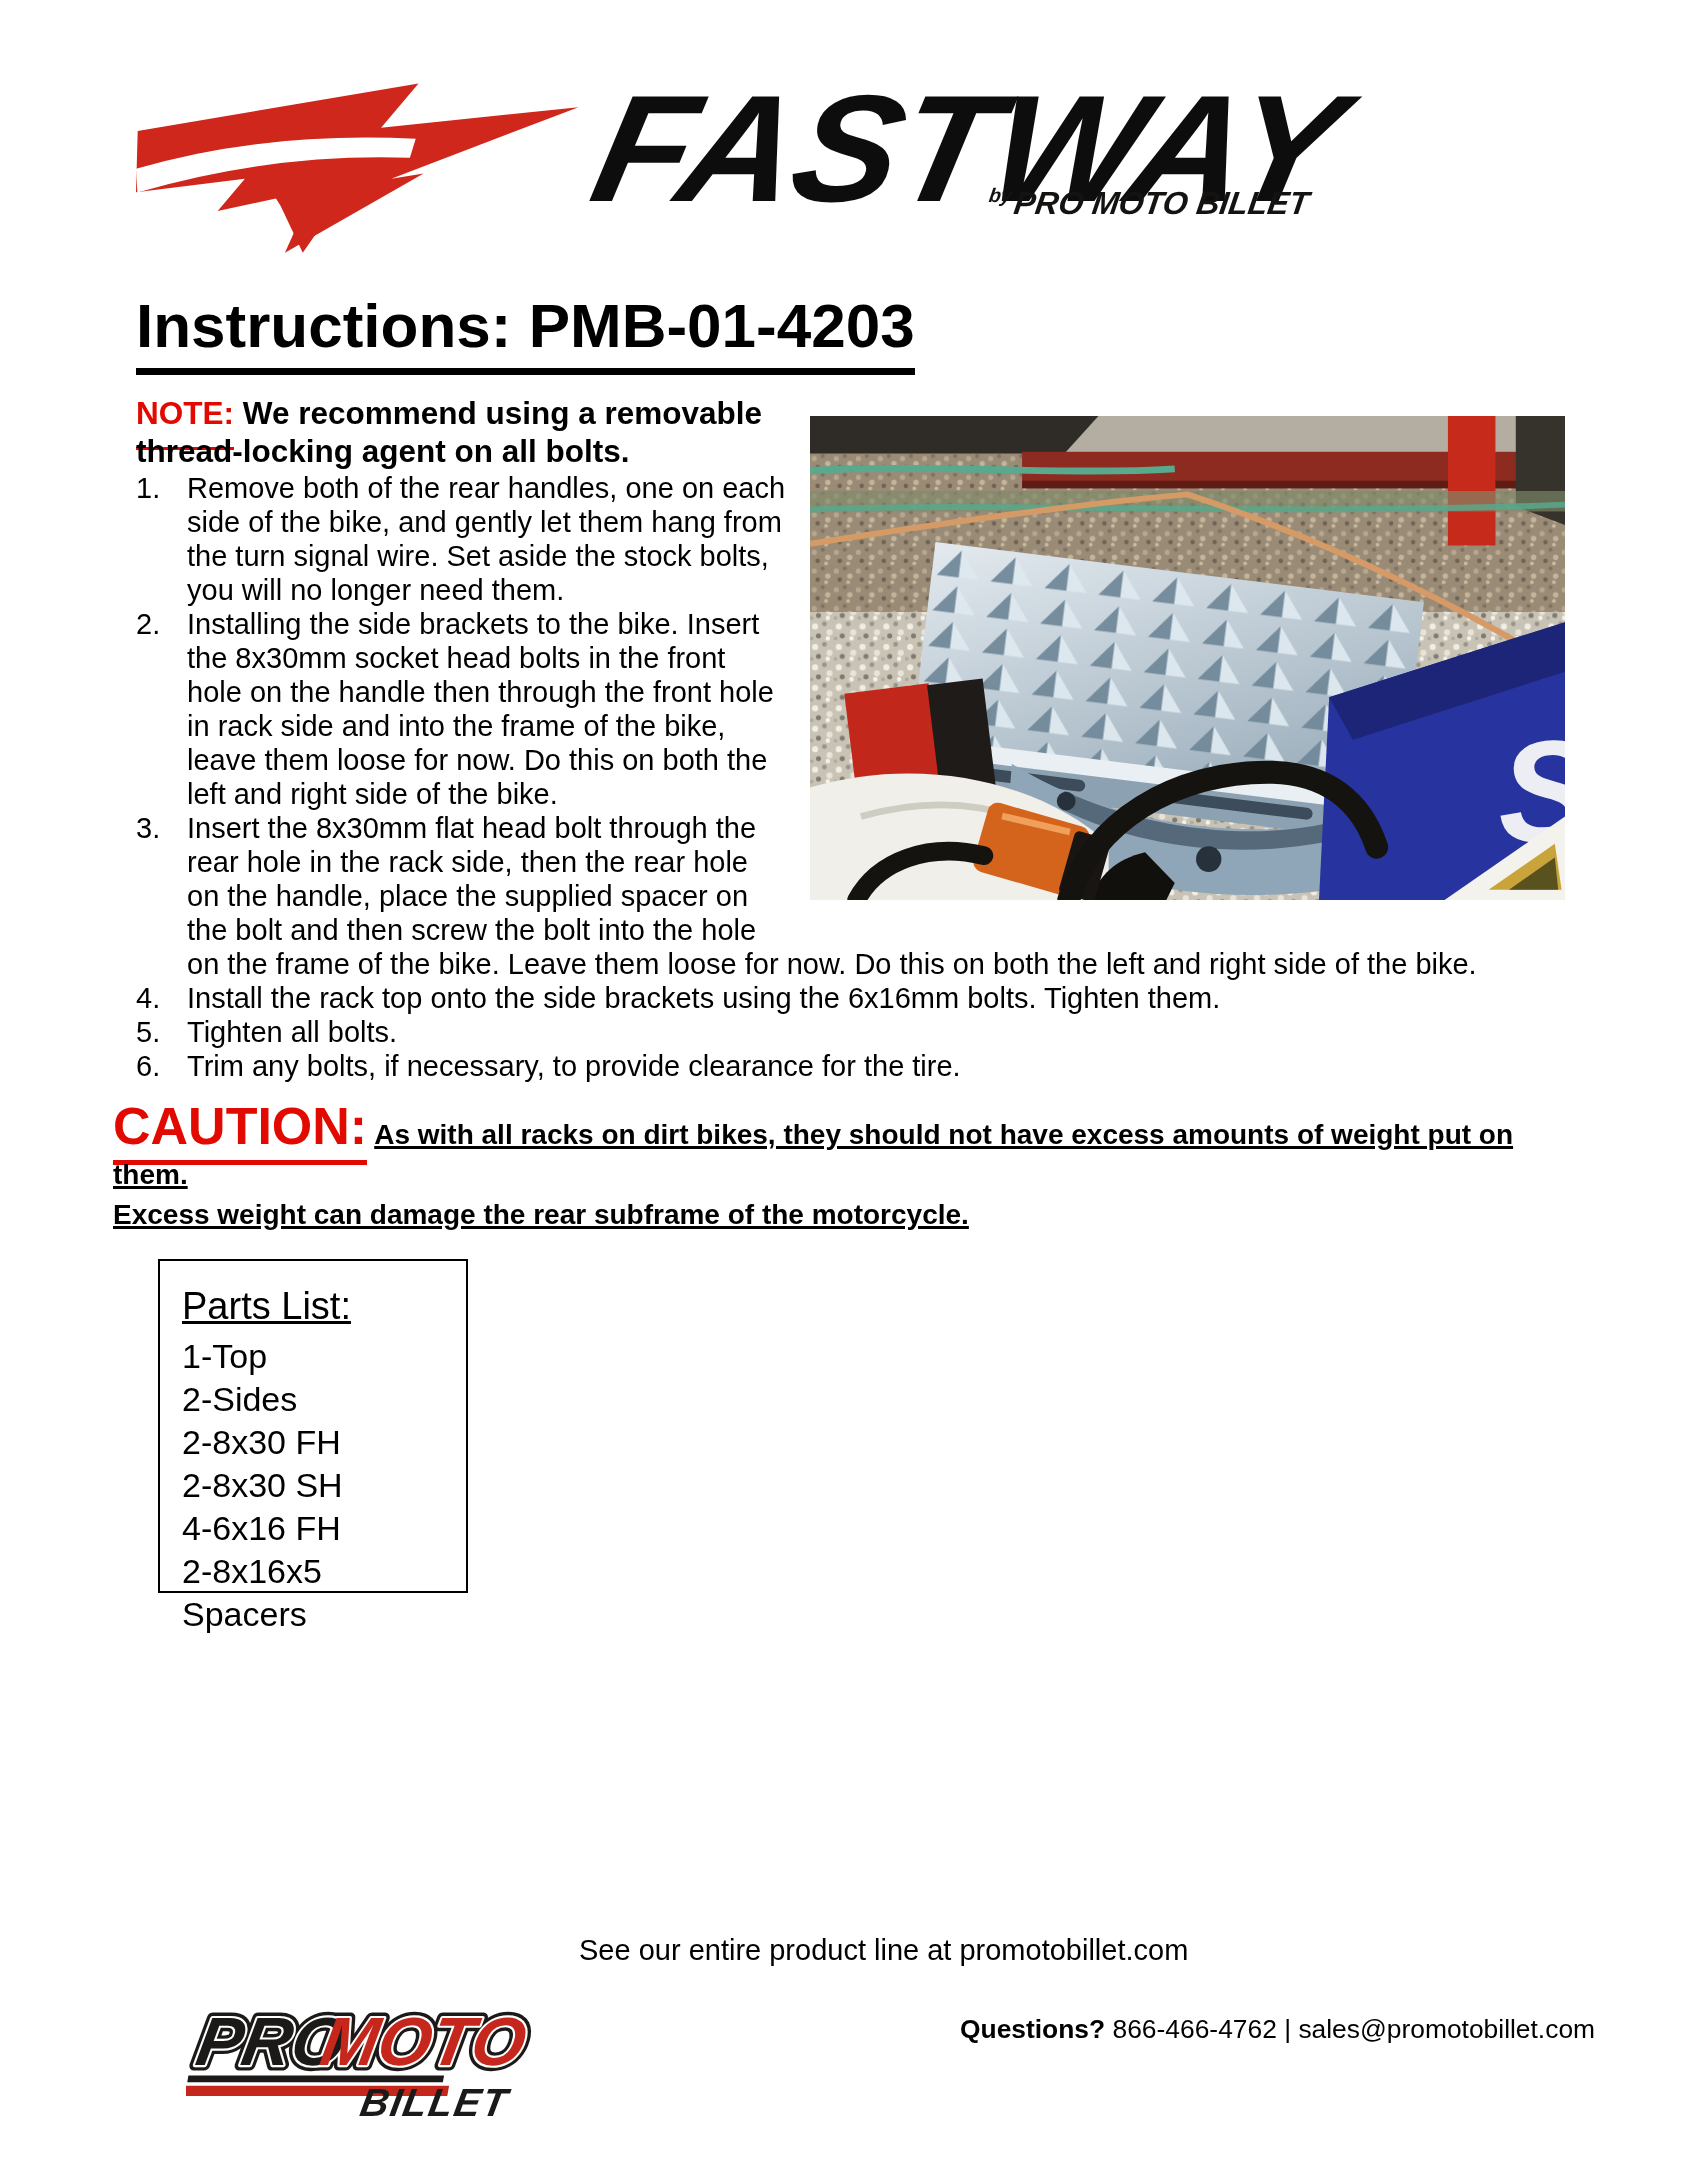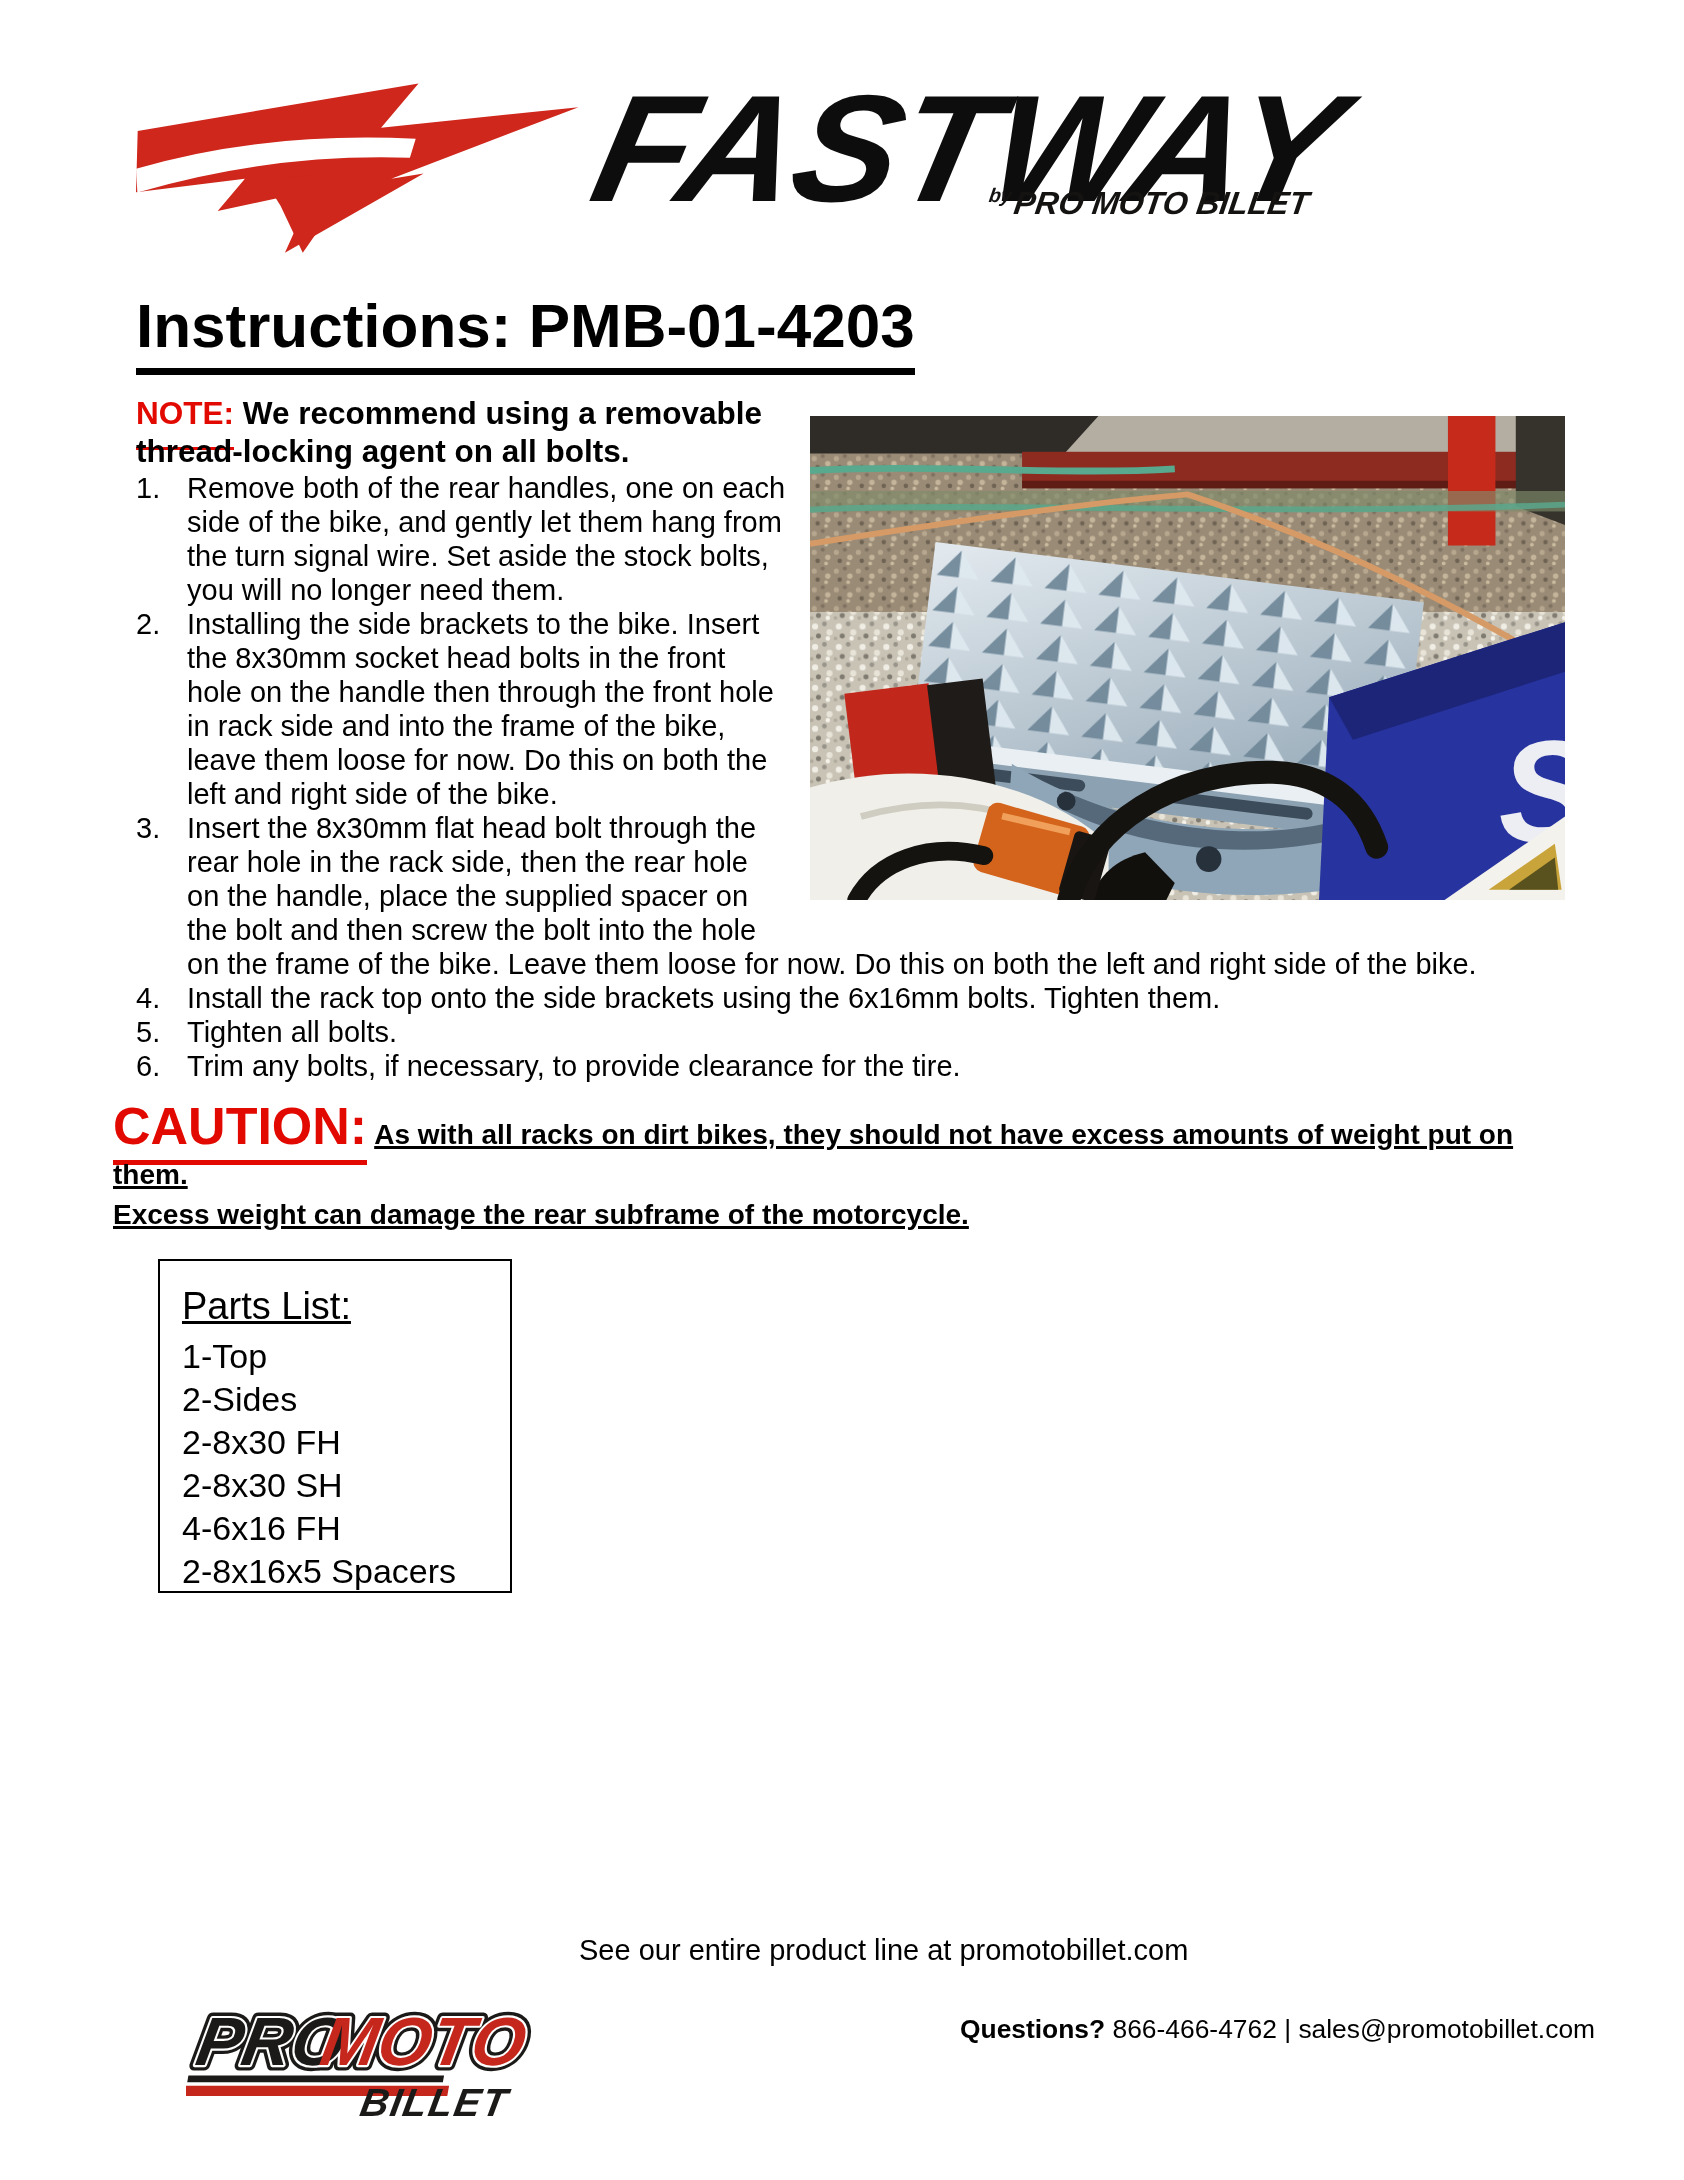--- a/index.html
+++ b/index.html
@@ -32,21 +32,21 @@
   .step-text{}
 
   
   .caution{position:absolute;left:113px;top:1106px;width:1458px;font-weight:bold;
     font-size:28px;line-height:40px;}
   .caution-label{color:#e20a00;font-size:52px;border-bottom:5.1px solid #e20a00;
     padding-bottom:5px;margin-right:7px;}
   .caution .u{text-decoration:underline;text-decoration-thickness:2.6px;}
 
   
-  .parts-box{position:absolute;left:158px;top:1259px;width:354px;height:334px;
+  .parts-box{position:absolute;left:158px;top:1259px;width:310px;height:334px;
     border:2.6px solid #000;box-sizing:border-box;padding:24px 28px 0 22px;}
   .parts-title{font-size:38px;text-decoration:underline;text-decoration-thickness:2.6px;
     margin-bottom:6.8px;}
   .parts-item{font-size:34px;line-height:43px;}
 
   
   .product-line{position:absolute;left:579px;top:1934px;font-size:29px;font-weight:normal;white-space:nowrap;}
   .pmb-logo{position:absolute;left:186px;top:2002px;width:392px;height:124px;}
   .questions{position:absolute;left:960px;top:2014px;font-size:26.4px;white-space:nowrap;}
   .q-label{font-weight:bold;}

